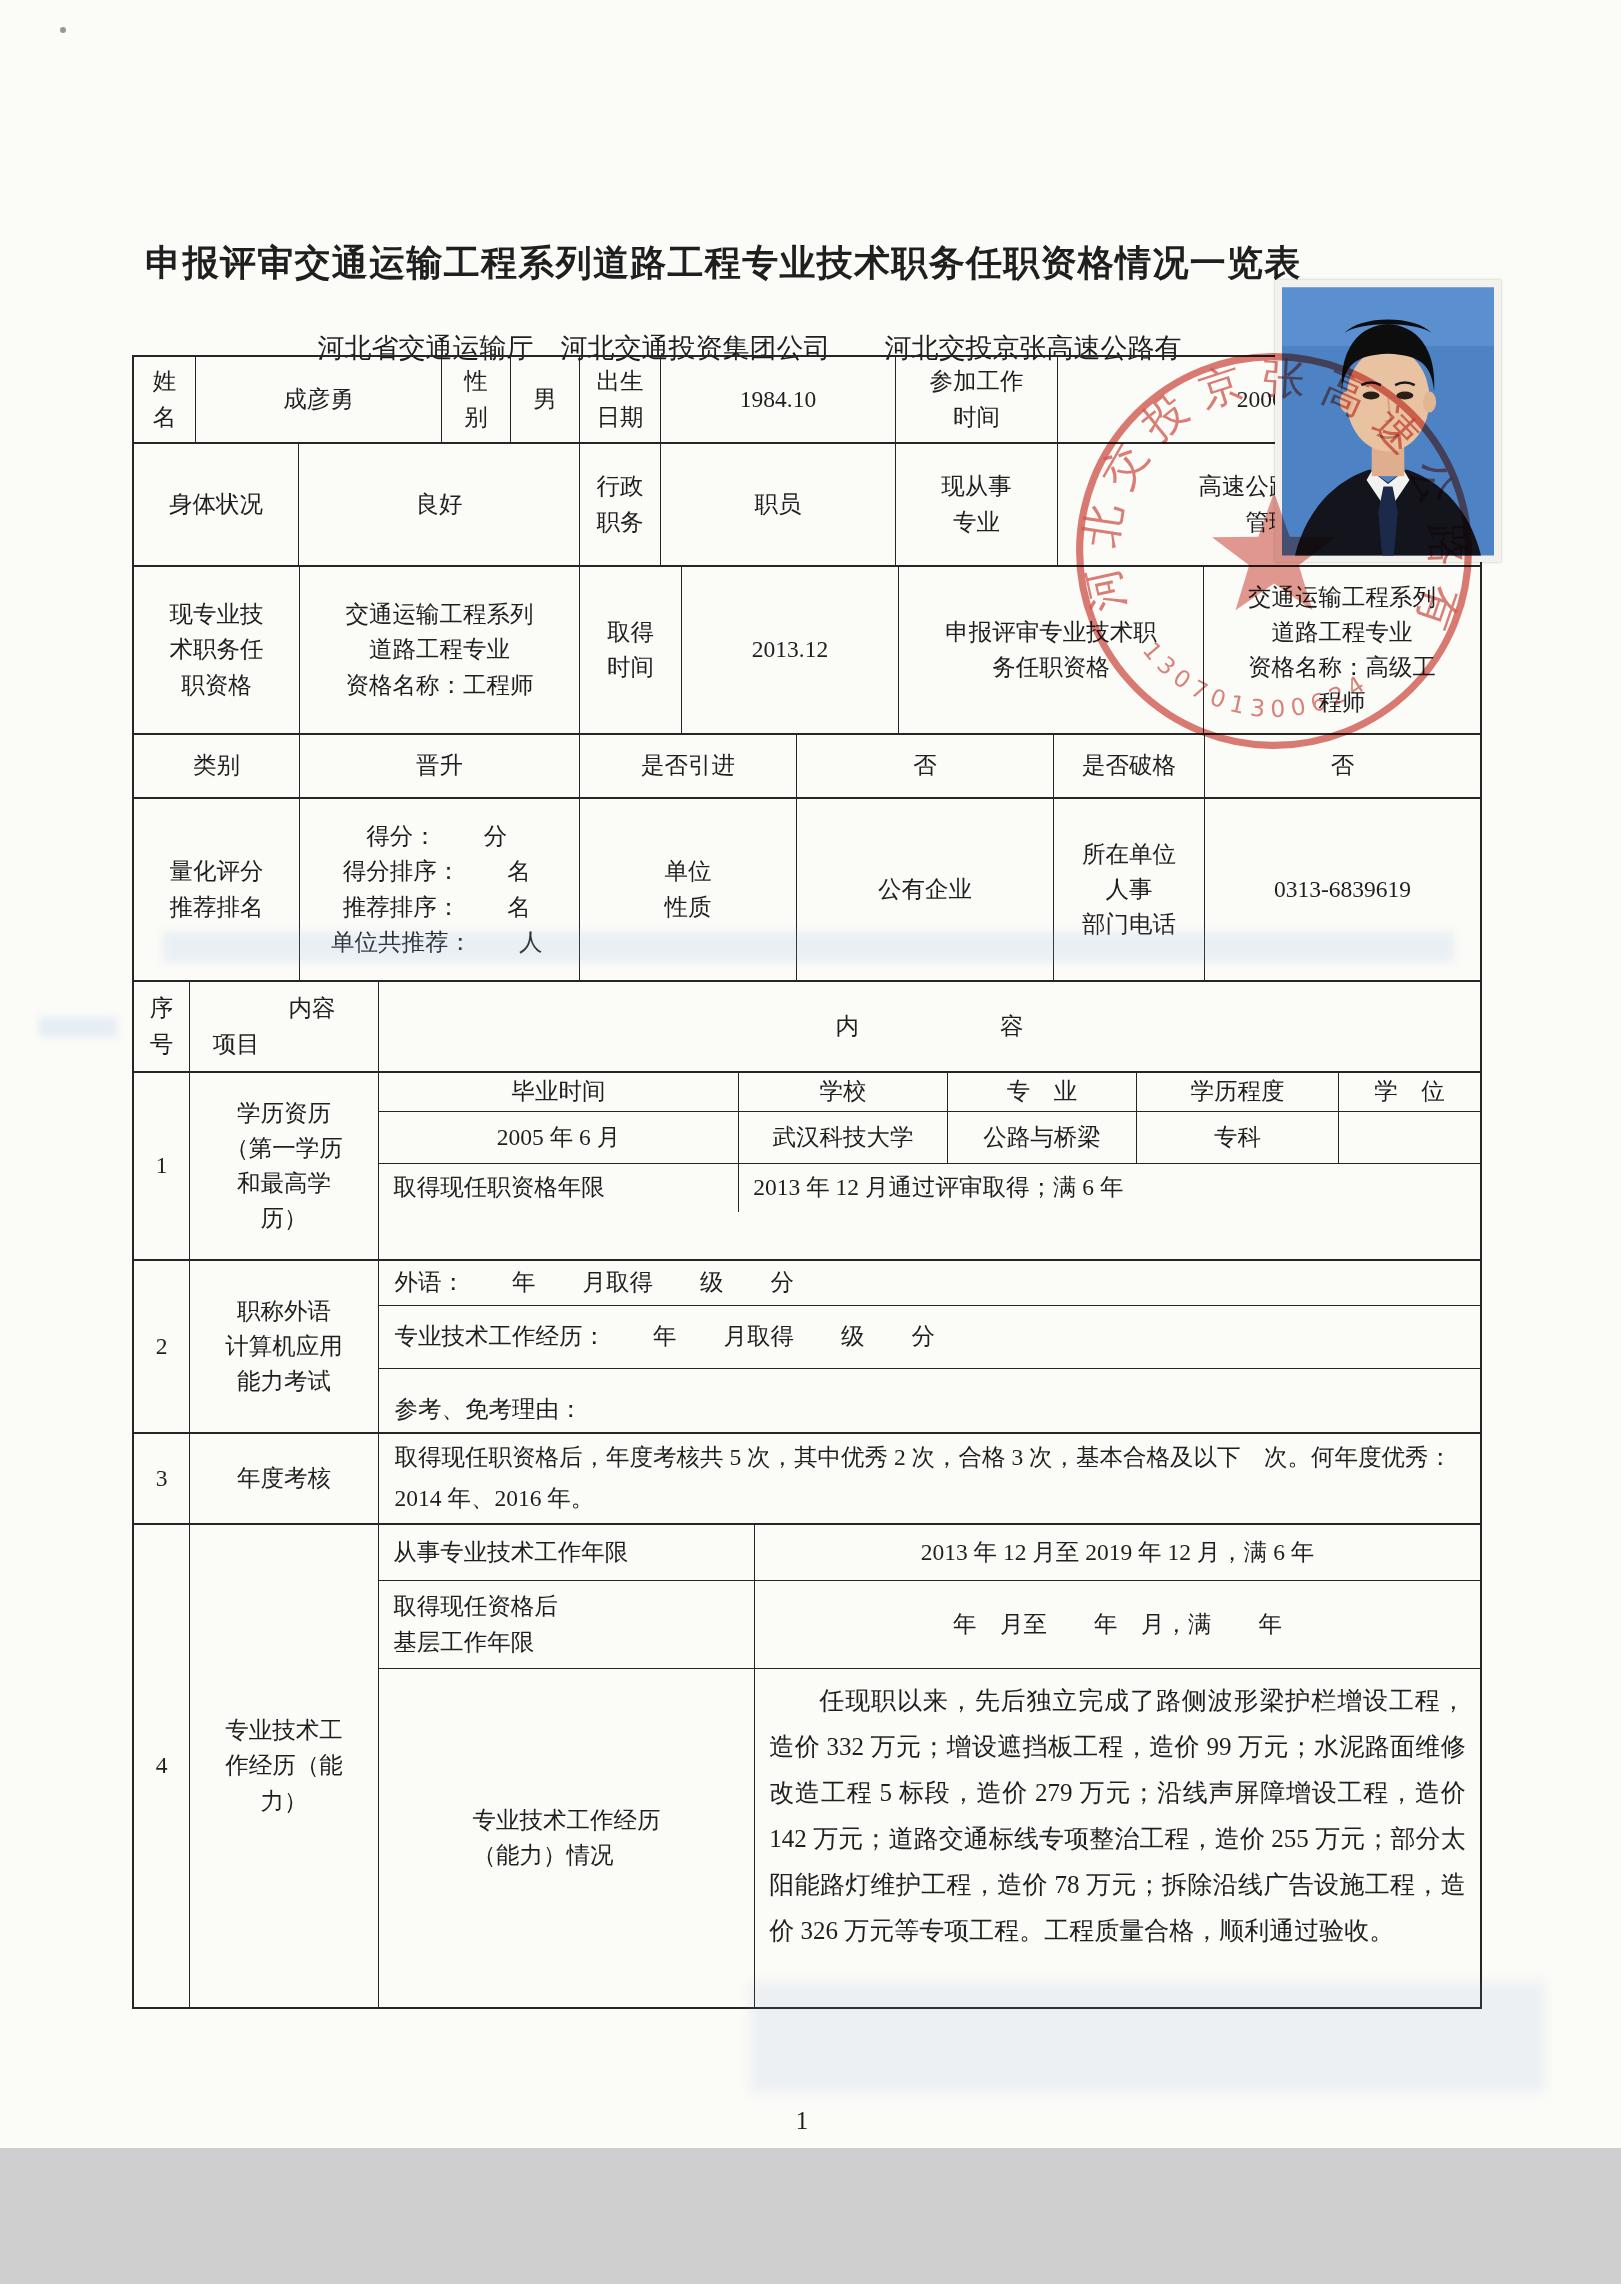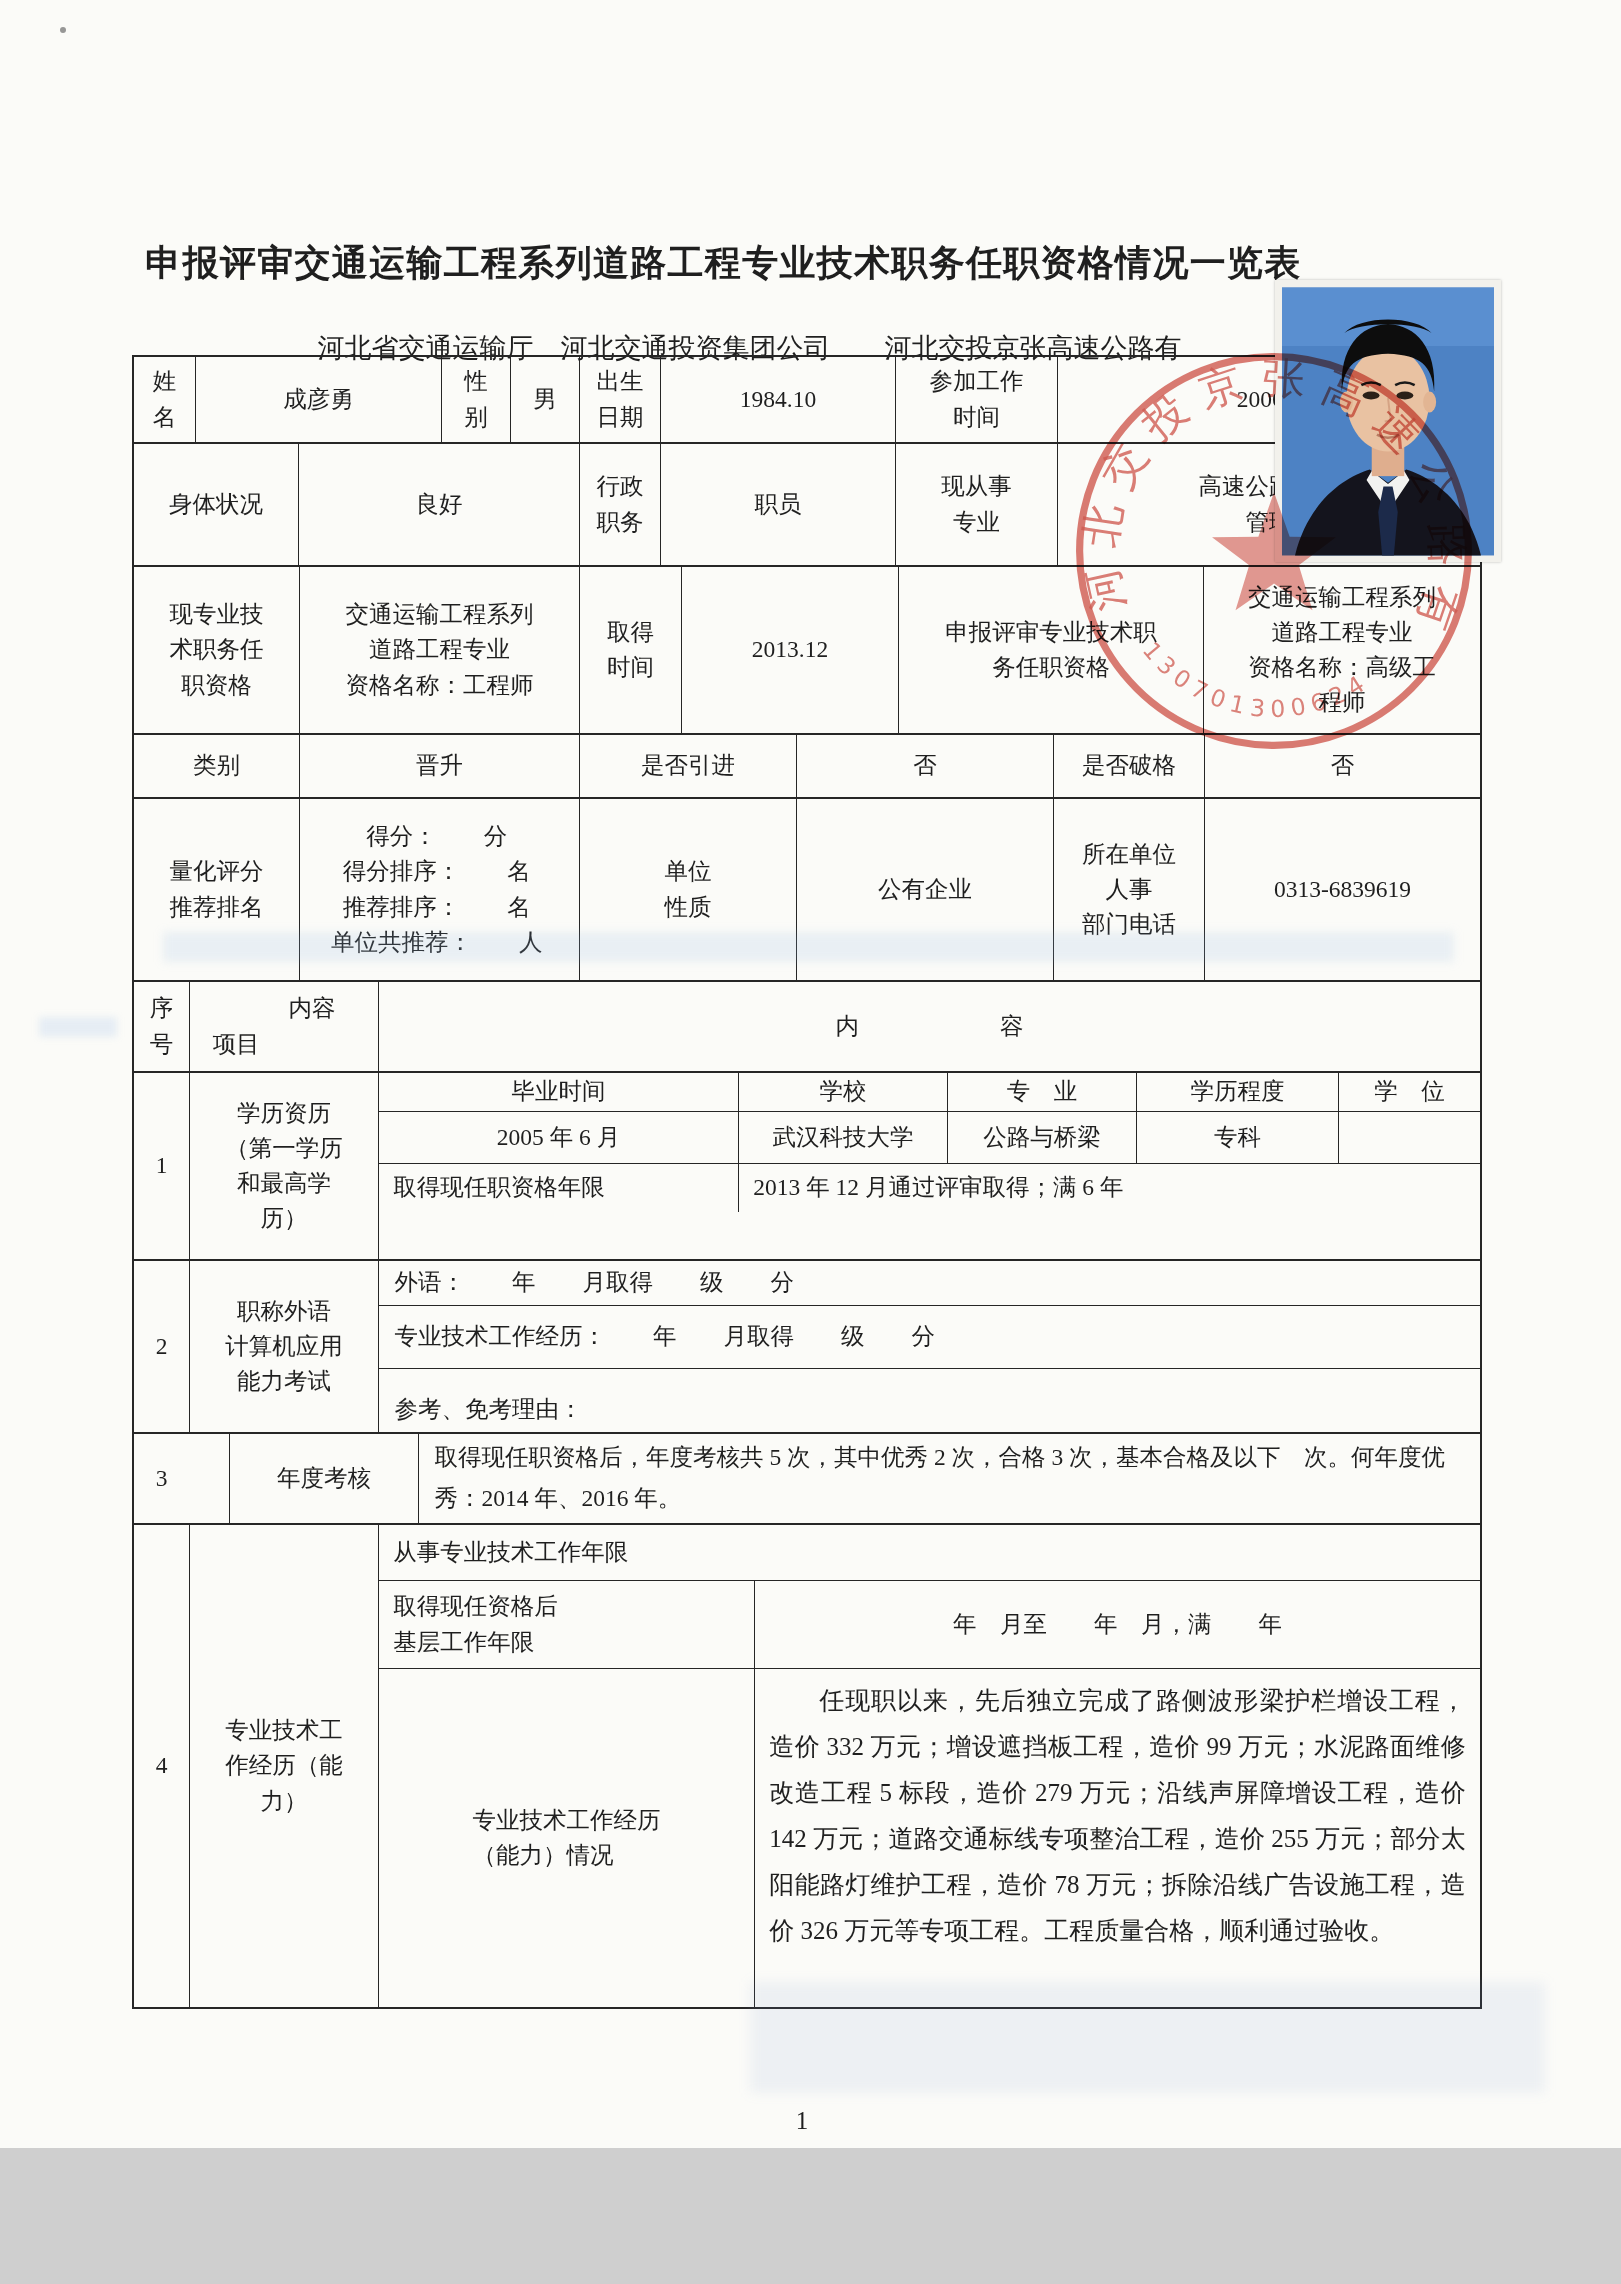--- a/index.html
+++ b/index.html
@@ -176,36 +176,37 @@
           <div class="nc first left" style="flex:1;padding-left:15.6px;">专业技术工作经历：　　年　　月取得　　级　　分</div>
         </div>
         <div class="nr" style="height:61px;align-items:flex-end;">
           <div class="nc first left" style="flex:1;padding-left:15.6px;align-items:center;">参考、免考理由：</div>
         </div>
       </div>
     </div>
 
     <div class="sec" style="height:89px;">
       <div class="c first" style="flex:0 0 55px;border-left:none;">3</div>
-      <div class="c" style="flex:0 0 189px;margin-left:40px;">年度考核</div>
+      <div class="c" style="flex:0 0 189px;">年度考核</div>
       <div class="content">
         <div class="nr first" style="height:88px;">
           <div class="nc first left" style="flex:1;padding:5.2px 15.6px;line-height:1.75;">取得现任职资格后，年度考核共 5 次，其中优秀 2 次，合格 3 次，基本合格及以下　次。何年度优秀：2014 年、2016 年。</div>
         </div>
       </div>
     </div>
 
     <div class="sec" style="height:482px;">
       <div class="c first" style="flex:0 0 55px;border-left:none;">4</div>
       <div class="c" style="flex:0 0 189px;align-items:center;">专业技术工
 作经历（能
 力）</div>
       <div class="content">
         <div class="nr first" style="height:55px;">
           <div class="nc first left" style="flex:0 0 375px;padding-left:14.3px;">从事专业技术工作年限</div>
+          <div class="nc" style="flex:1;">2013 年 12 月至 2019 年 12 月，满 6 年</div>
         </div>
         <div class="nr" style="height:87px;">
           <div class="nc first left" style="flex:0 0 375px;padding-left:14.3px;">取得现任资格后
 基层工作年限</div>
           <div class="nc" style="flex:1;">年　月至　　年　月，满　　年</div>
         </div>
         <div class="nr" style="height:338px;">
           <div class="nc first" style="flex:0 0 375px;">专业技术工作经历
 （能力）情况</div>
           <div class="nc para" style="flex:1;">任现职以来，先后独立完成了路侧波形梁护栏增设工程，造价 332 万元；增设遮挡板工程，造价 99 万元；水泥路面维修改造工程 5 标段，造价 279 万元；沿线声屏障增设工程，造价 142 万元；道路交通标线专项整治工程，造价 255 万元；部分太阳能路灯维护工程，造价 78 万元；拆除沿线广告设施工程，造价 326 万元等专项工程。工程质量合格，顺利通过验收。</div>

